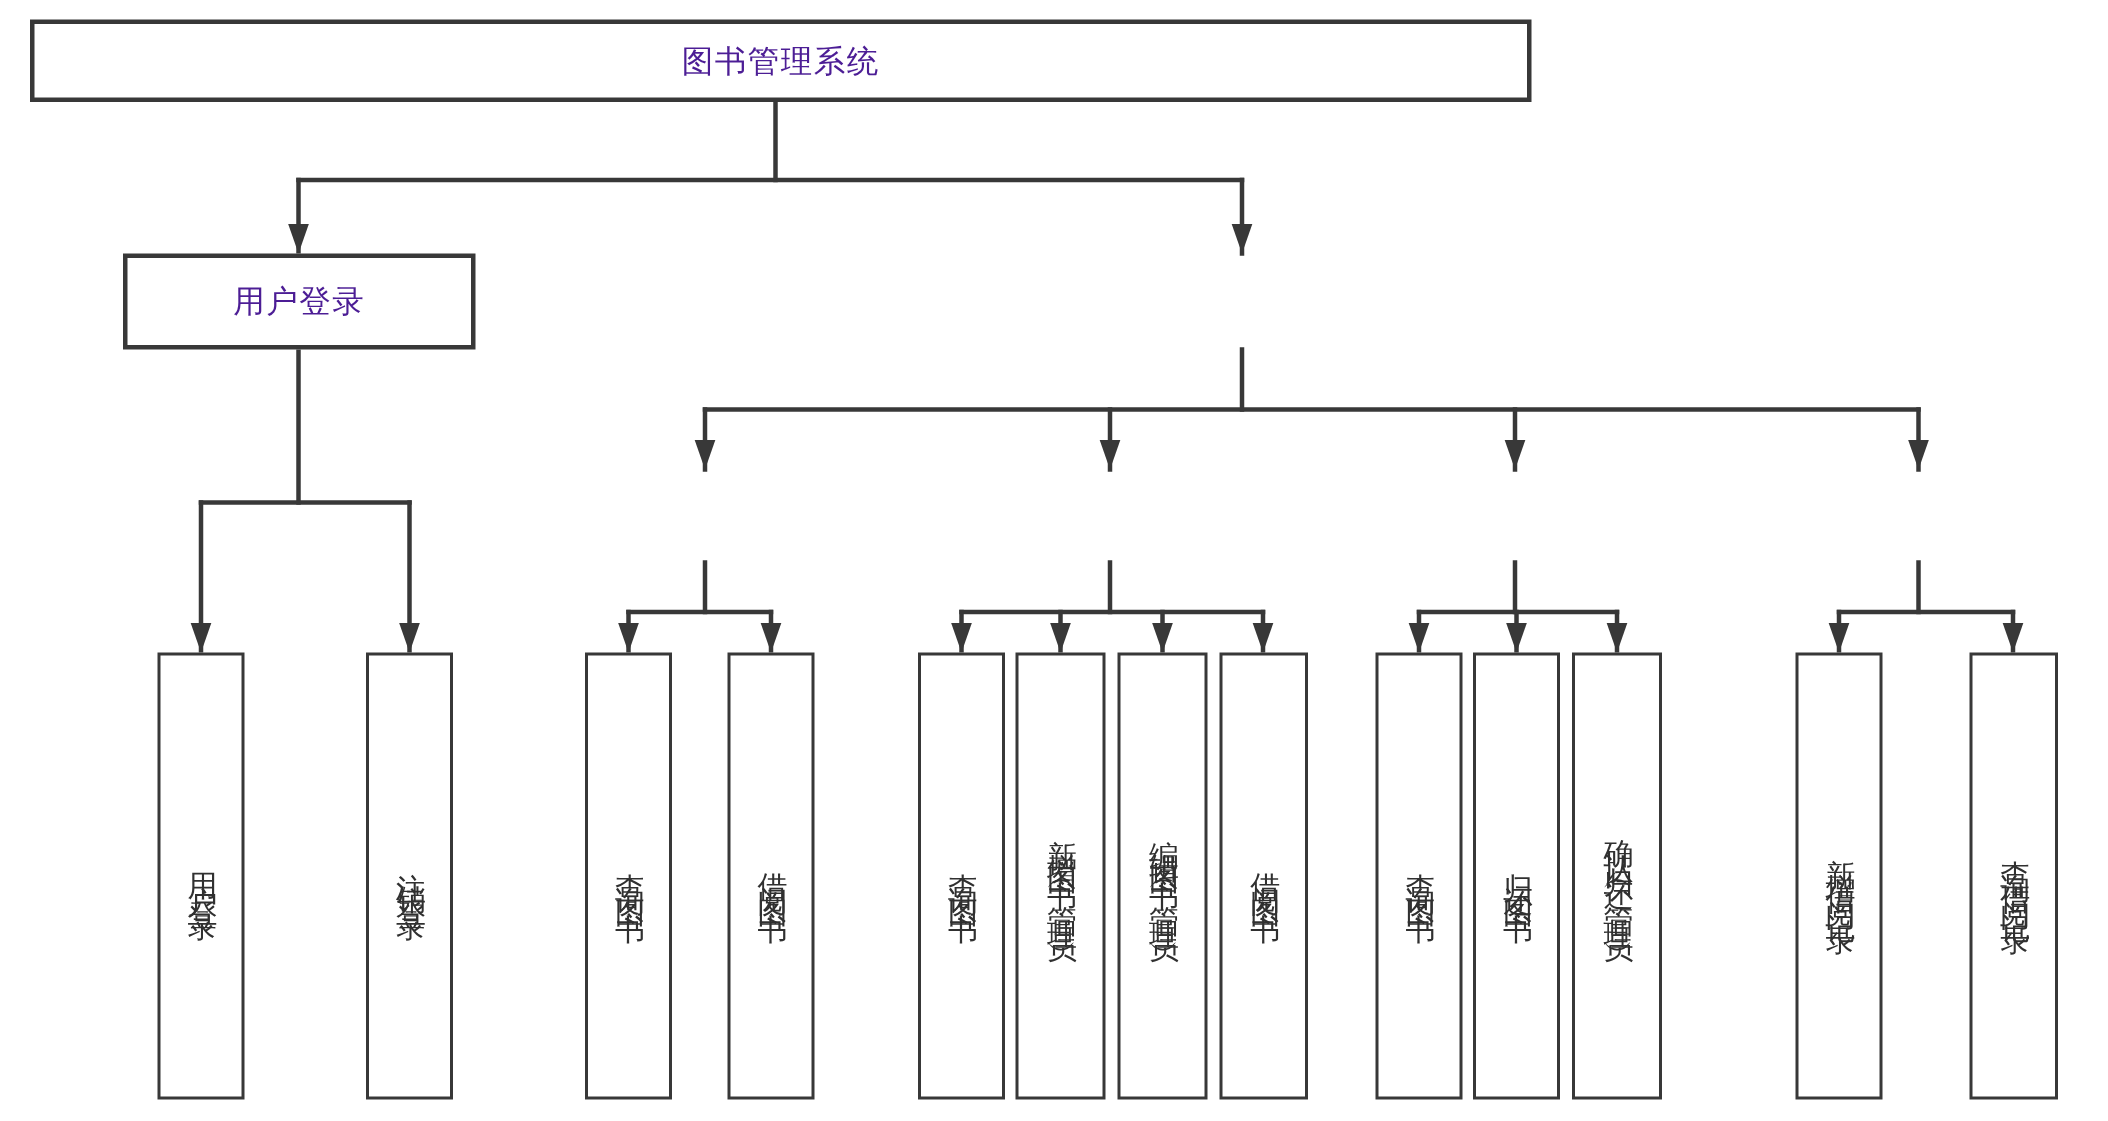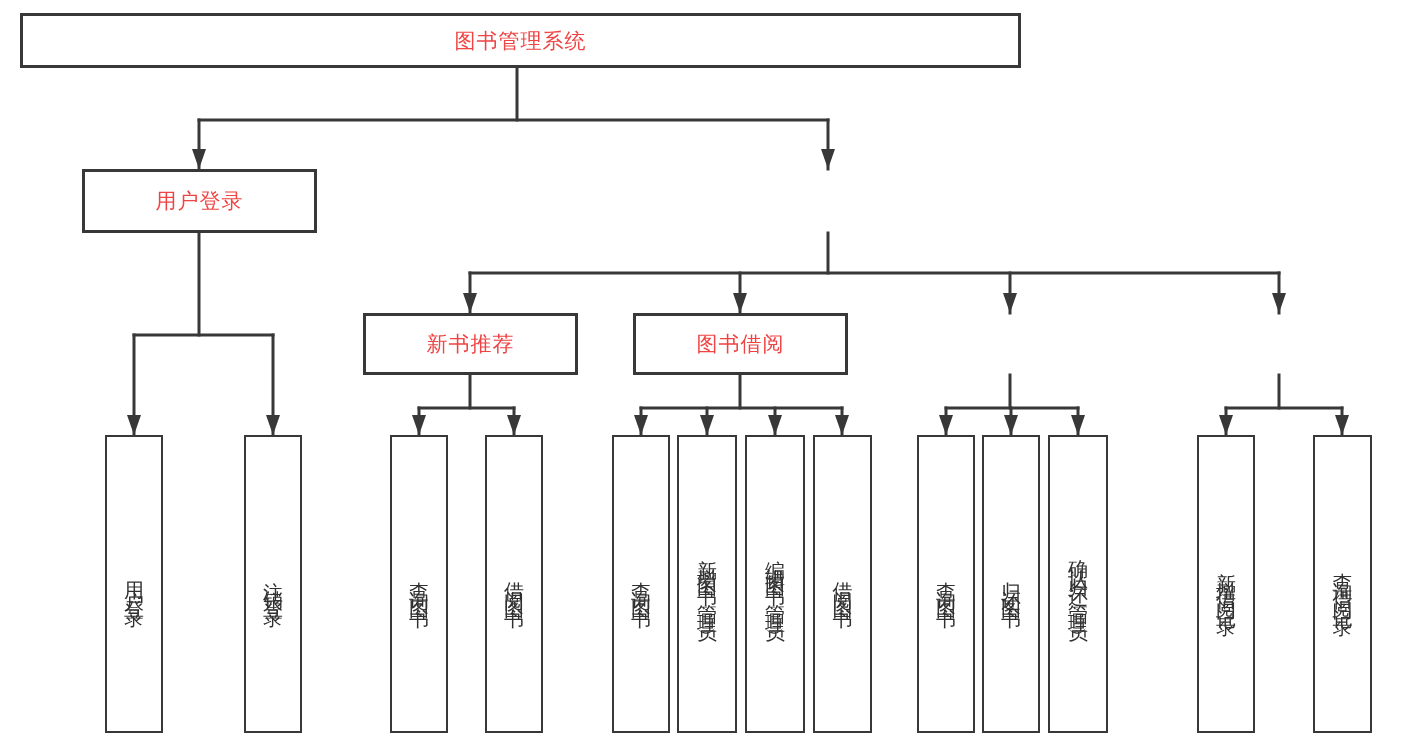--- a/index.html
+++ b/index.html
@@ -14,21 +14,21 @@
   .box{
     position:absolute;
     box-sizing:border-box;
     background:#ffffff;
     border:3px solid #383838;
     display:flex;align-items:center;justify-content:center;
     z-index:2;
   }
   .hbox .label{
     font-size:21px;
-    color:#ef4444;
+    color:#4c1d95;
     letter-spacing:1px;
     white-space:nowrap;
   }
   .vbox{border-width:2.5px;}
   .vbox .vlabel{
     writing-mode:vertical-rl;
     text-orientation:mixed;
     font-size:20px;
     letter-spacing:9px;
     line-height:1.05;
@@ -102,26 +102,20 @@
   </svg>
 
   <div class="box hbox" style="left:20px;top:13px;width:1001px;height:55px">
     <span class="label">图书管理系统</span>
   </div>
 
   <div class="box hbox" style="left:82px;top:169px;width:235px;height:64px">
     <span class="label">用户登录</span>
   </div>
 
-  <div class="box hbox" style="left:363px;top:313px;width:215px;height:62px">
-    <span class="label">新书推荐</span>
-  </div>
-  <div class="box hbox" style="left:633px;top:313px;width:215px;height:62px">
-    <span class="label">图书借阅</span>
-  </div>
 
   <div class="box vbox" style="left:105px;top:435px;width:58px;height:298px">
     <span class="vlabel">用户登录</span>
   </div>
   <div class="box vbox" style="left:244px;top:435px;width:58px;height:298px">
     <span class="vlabel">注销登录</span>
   </div>
 
   <div class="box vbox" style="left:390px;top:435px;width:58px;height:298px">
     <span class="vlabel">查询图书</span>

